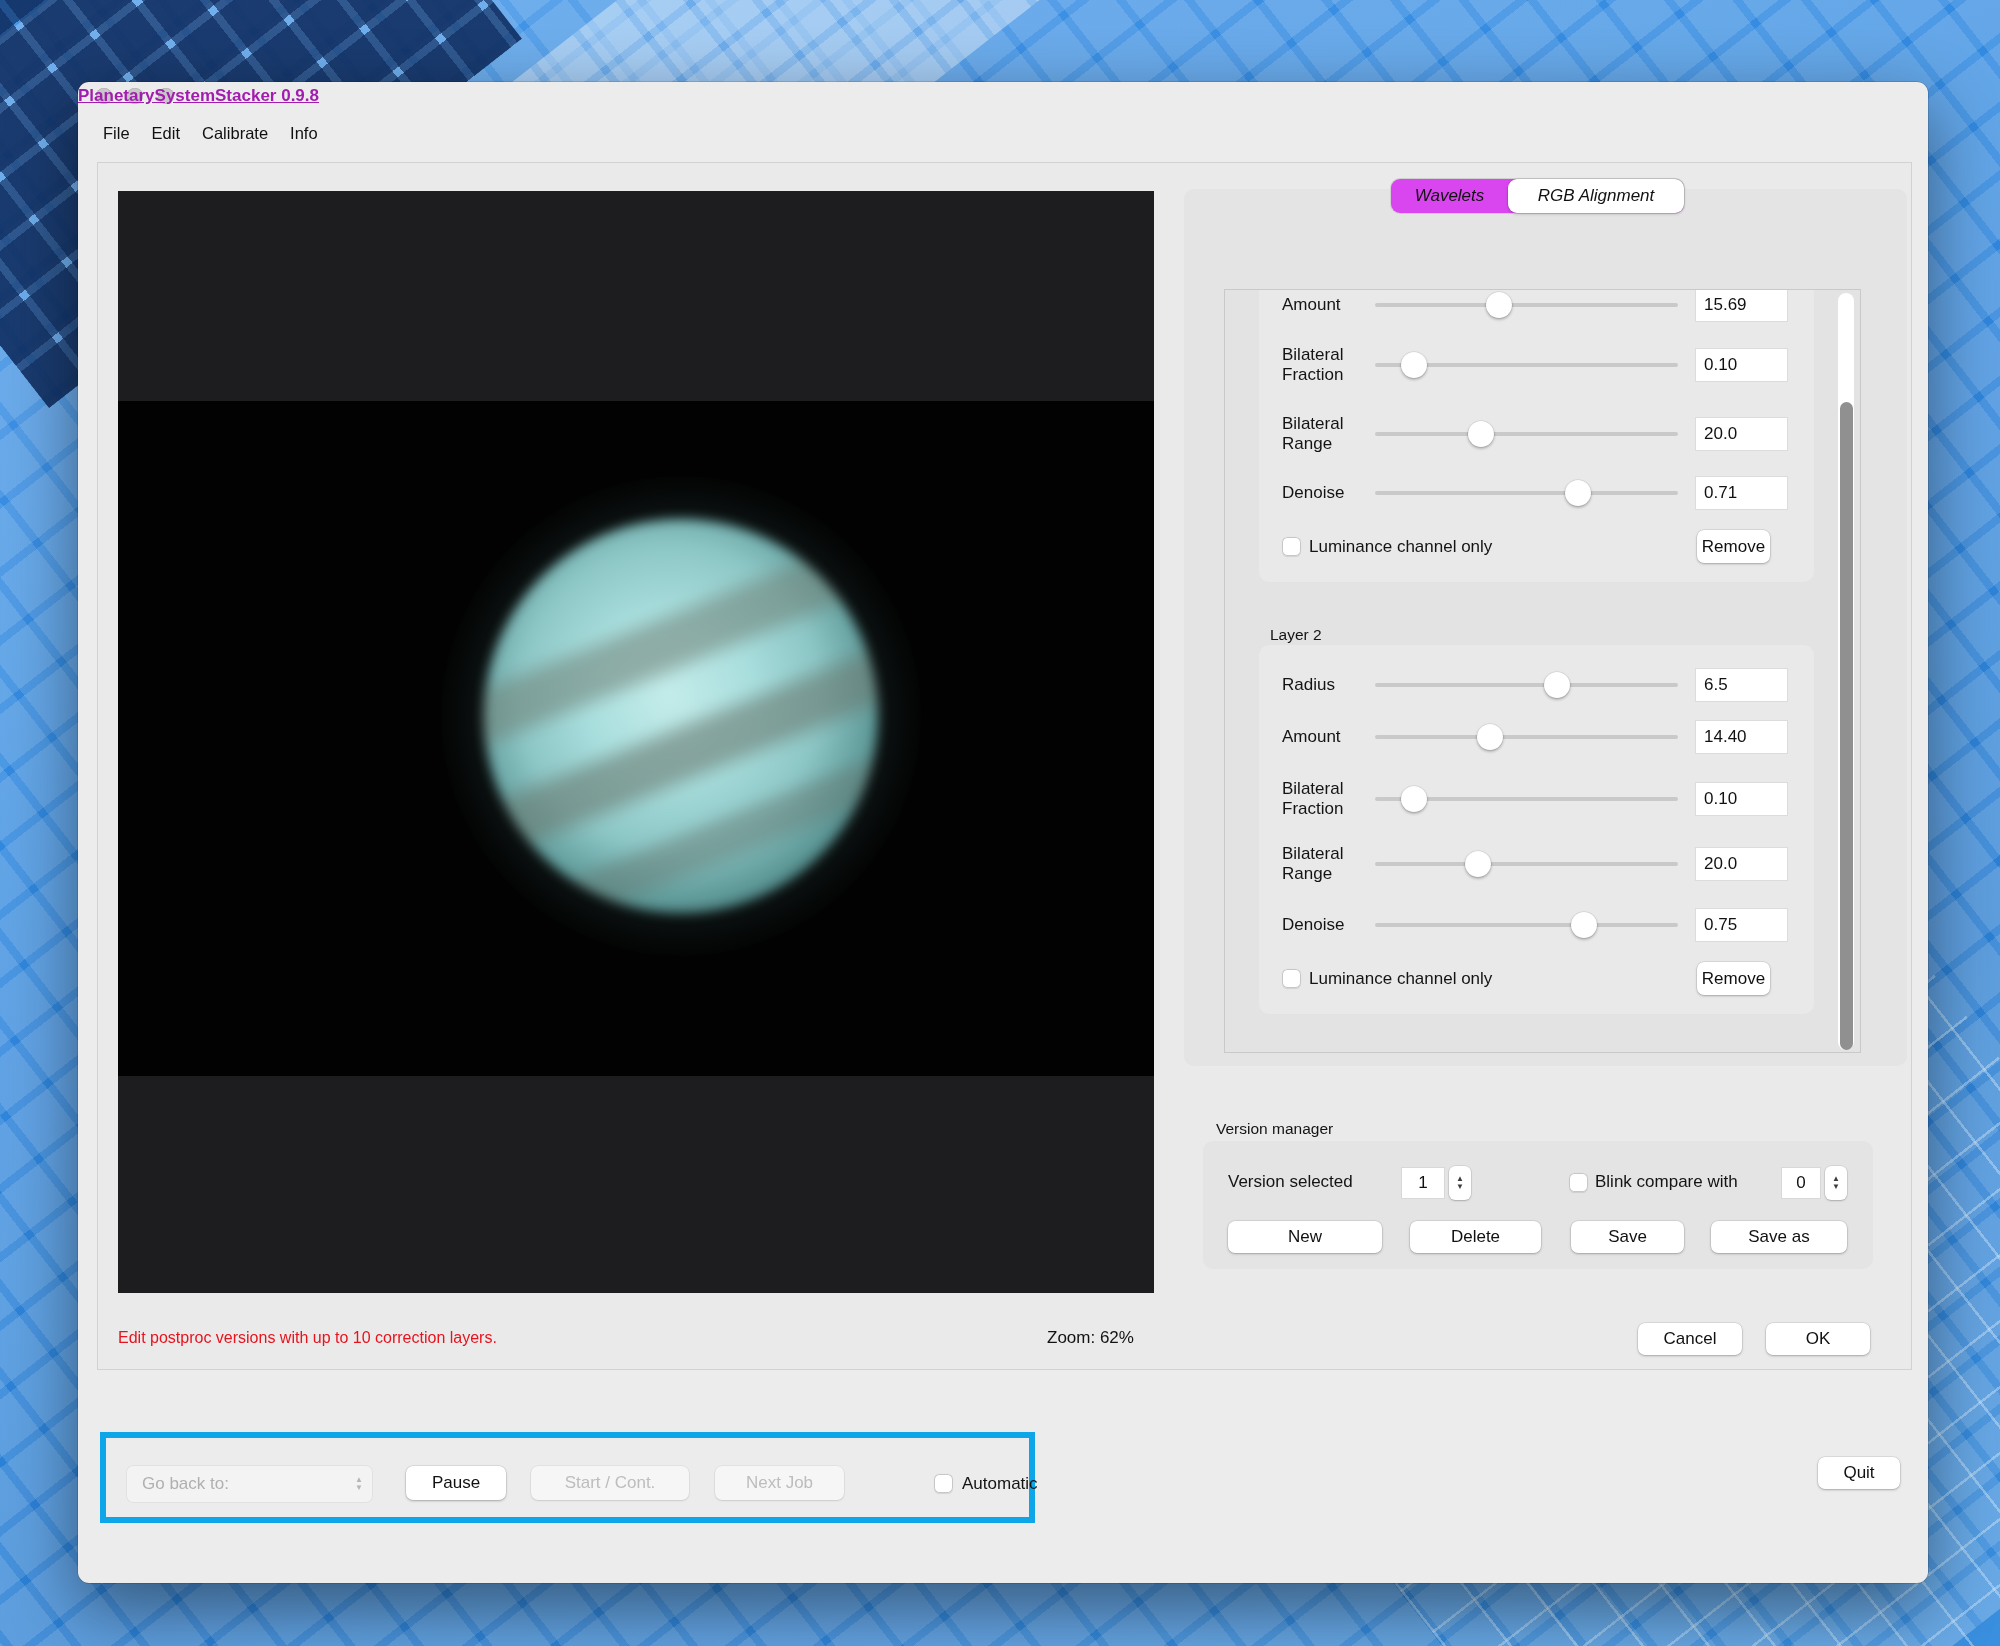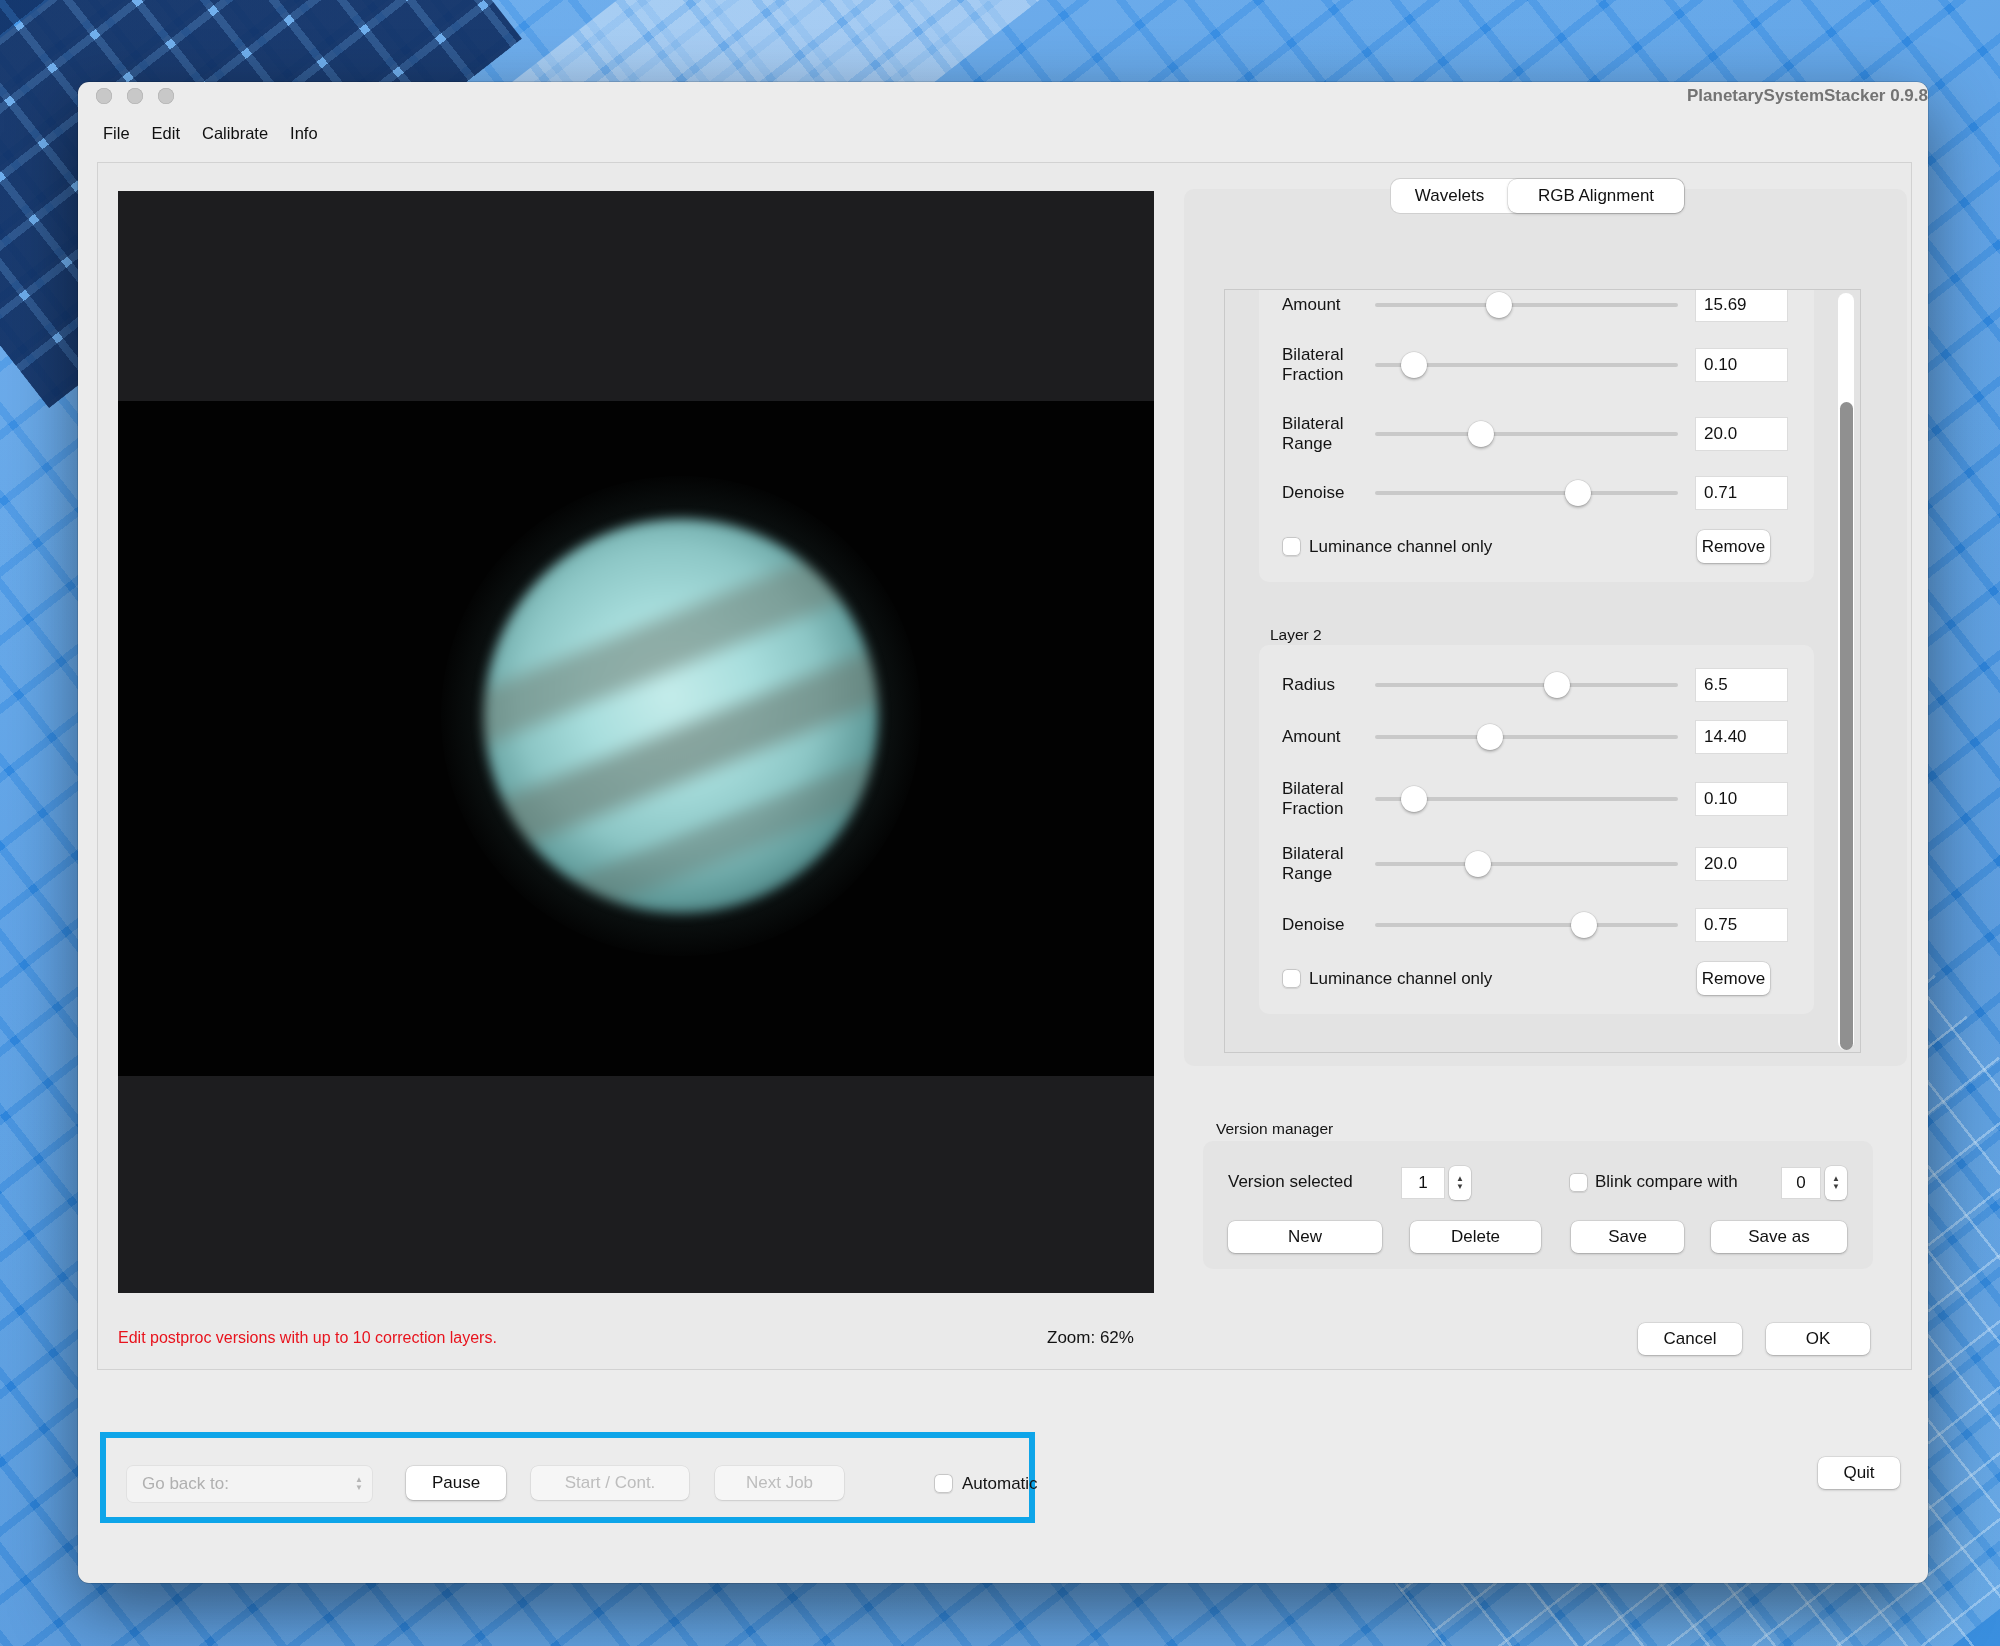--- a/index.html
+++ b/index.html
@@ -26,22 +26,22 @@
     background-image:
       repeating-linear-gradient(0deg, rgba(220,240,255,0.40) 0 2.5px, transparent 2.5px 52px),
       repeating-linear-gradient(90deg, rgba(220,240,255,0.40) 0 2.5px, transparent 2.5px 52px); }
   
   .window { position:absolute; left:78px; top:82px; width:1850px; height:1501px;
     background:#ececec; border-radius:11px;
     box-shadow: 0 0 0 0.5px rgba(0,0,0,0.25), 0 25px 70px rgba(0,0,0,0.45); }
   .titlebar { position:absolute; left:0; top:0; right:0; height:34px; }
   .tl-dot { position:absolute; top:6px; width:16px; height:16px; border-radius:50%;
     background:#c8c8c8; box-shadow: inset 0 0 0 0.5px #adadad; }
-  .win-title { position:absolute; left:0; right:0; top:4px; text-align:right;
-    font-size:17px; font-weight:700; color:#737373; }
+  .win-title { position:absolute; left:0; right:0; top:4px; text-align:left;
+    font-size:17px; font-weight:700; color:#a21caf;text-decoration:underline; }
   .menubar { position:absolute; left:0; top:36px; right:0; height:30px; display:flex;
     align-items:center; padding-left:25px; gap:22px; }
   .menu-item { font-size:16.5px; color:#101010; }
   
   .frame { position:absolute; left:19px; top:80px; width:1815px; height:1208px;
     background:#eaeaea; border:1px solid #d2d2d2; }
   .canvas { position:absolute; left:20px; top:28px; width:1036px; height:1102px; background:#020202; overflow:hidden; }
   .strip-top { position:absolute; left:0; top:0; right:0; height:210px; background:#1d1d1f; }
   .strip-bottom { position:absolute; left:0; bottom:0; right:0; height:217px; background:#1d1d1f; }
   .planet-glow { position:absolute; left:323px; top:285px; width:480px; height:480px; border-radius:50%;
@@ -67,21 +67,21 @@
   .cb { position:absolute; width:19px; height:19px; background:#fff; border-radius:5.5px;
     box-shadow: inset 0 0 0 1px #c7c7c7, 0 0.5px 1px rgba(0,0,0,0.10); }
   .stepper { position:absolute; width:22px; height:34px; background:#fff; border-radius:6px;
     box-shadow: 0 0 0 0.5px rgba(0,0,0,0.12), 0 1px 2px rgba(0,0,0,0.2);
     display:flex; flex-direction:column; align-items:center; justify-content:center; }
   .stepper span { font-size:8px; line-height:8px; color:#3c3c3c; }
   .spinval { position:absolute; background:#fff; box-shadow: inset 0 0 0 1px #d8d8d8;
     display:flex; align-items:center; justify-content:center; font-size:17px; color:#111; }
   
   .tabbar { position:absolute; left:1293px; top:16px; height:34px; display:flex;
-    border-radius:9px; background:#ffffff; box-shadow: 0 0 0 1px #d0d0d0; }
+    border-radius:9px; background:#d946ef; box-shadow: 0 0 0 1px #d0d0d0; font-style: italic; }
   .tab { display:flex; align-items:center; justify-content:center; font-size:17px; color:#111; }
   .tab.selected { background:#fff; border-radius:9px;
     box-shadow: 0 0 0 0.5px rgba(0,0,0,0.12), 0 1px 3px rgba(0,0,0,0.22); }
   .panel { position:absolute; left:1086px; top:26px; width:723px; height:877px;
     background:#e4e4e4; border-radius:10px; }
   .scrollarea { position:absolute; left:40px; top:100px; width:637px; height:764px;
     border:1px solid #c9c9c9; background:#e3e3e3; overflow:hidden; }
   .layerbox { position:absolute; left:34px; width:555px; background:#e9e9e9; border-radius:10px; }
   .sec-label { position:absolute; left:45px; font-size:15.5px; color:#141414; height:18px; line-height:18px; }
   .row { position:absolute; left:0; width:600px; height:34px; }

